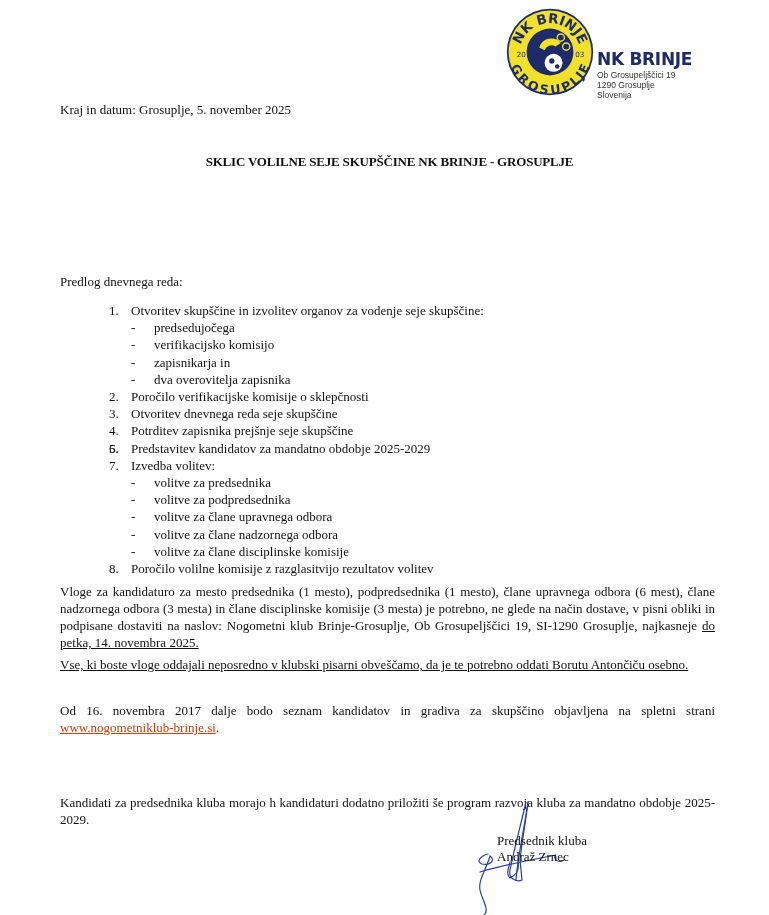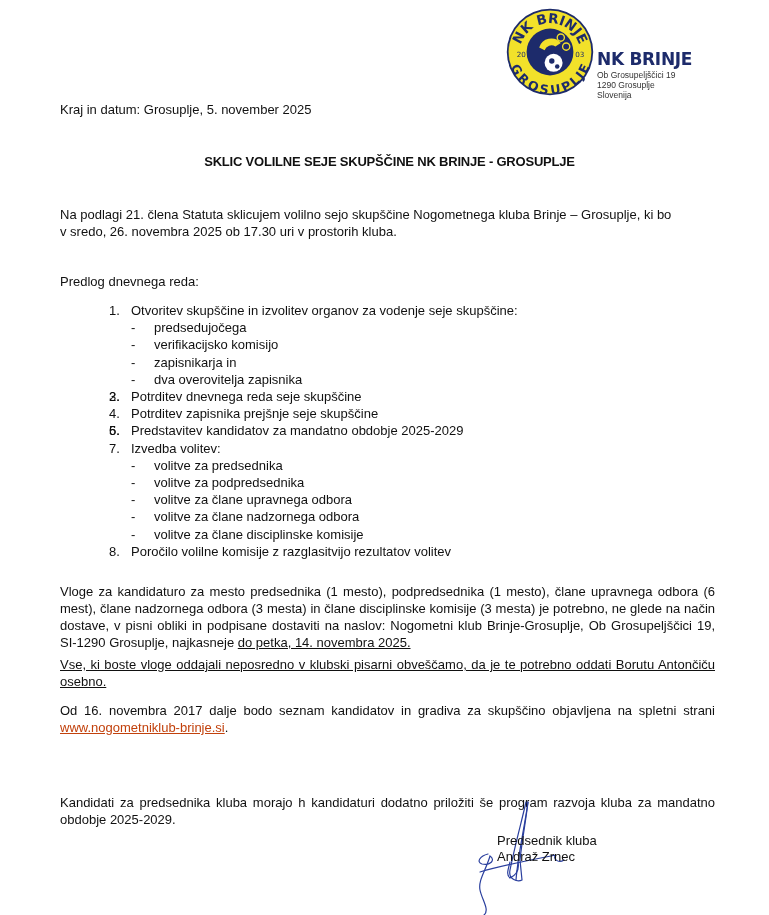--- a/index.html
+++ b/index.html
@@ -14,21 +14,21 @@
   .header { position: absolute; left: 505px; top: 7px; width: 260px; height: 100px; }
   .logo-badge { position: absolute; left: 0; top: 0; width: 90px; height: 90px; }
   .club-block { position: absolute; left: 92px; top: 43px; }
   .club-name {
     font-family: "DejaVu Sans", sans-serif; font-weight: bold;
     color: #1d2b6b; font-size: 17px; letter-spacing: -0.3px; line-height: 18px;
   }
   .club-addr { font-size: 8.5px; color: #333; line-height: 10px; margin-top: 2px; }
 
   
-  .abs { position: absolute; }
+  .abs { position: absolute; font-family: Liberation Serif, serif; }
   .date-line { left: 60px; top: 102px; font-size: 13px; }
   .title {
     left: 0; width: 769px; top: 154px; text-align: center; font-size: 13px; font-weight: bold;
     letter-spacing: -0.2px;
   }
   .title-inner { position: relative; left: 5px; }
   .para { left: 60px; width: 655px; font-size: 13px; line-height: 17px; text-align: justify; }
   .para-intro { top: 206px; text-align: left; }
   .agenda-label { left: 60px; top: 274px; }
 
@@ -85,39 +85,35 @@
       </div>
     </div>
   </div>
 
   <div class="abs date-line">Kraj in datum: Grosuplje, 5. november 2025</div>
 
   <div class="abs title">
     <span class="title-inner">SKLIC VOLILNE SEJE SKUPŠČINE NK BRINJE - GROSUPLJE</span>
   </div>
 
-  <div class="abs para para-intro">
-    <div>Na podlagi 21. člena Statuta sklicujem volilno sejo skupščine Nogometnega kluba Brinje – Grosuplje, ki bo</div>
-    <div>v sredo, 26. novembra 2025 ob 17.30 uri v prostorih kluba.</div>
-  </div>
 
   <div class="abs agenda-label">Predlog dnevnega reda:</div>
 
   <div class="abs agenda">
     <div class="item">
       <span class="num">1.</span>
       <span>Otvoritev skupščine in izvolitev organov za vodenje seje skupščine:</span>
     </div>
     <div class="sub"><span class="dash">-</span><span>predsedujočega</span></div>
     <div class="sub"><span class="dash">-</span><span>verifikacijsko komisijo</span></div>
     <div class="sub"><span class="dash">-</span><span>zapisnikarja in</span></div>
     <div class="sub"><span class="dash">-</span><span>dva overovitelja zapisnika</span></div>
 
-    <div class="item"><span class="num">2.</span></div>
-    <div class="item"><span class="num">3.</span><span>Potrditev dnevnega reda seje skupščine</span></div>
+    <div class="item"><span class="num">2.</span><span>Poročilo verifikacijske komisije o sklepčnosti</span></div>
+    <div class="item"><span class="num">3.</span><span>Otvoritev dnevnega reda seje skupščine</span></div>
     <div class="item"><span class="num">4.</span><span>Potrditev zapisnika prejšnje seje skupščine</span></div>
     <div class="item"><span class="num">5.</span></div>
     <div class="item"><span class="num">6.</span><span>Predstavitev kandidatov za mandatno obdobje 2025-2029</span></div>
     <div class="item"><span class="num">7.</span><span>Izvedba volitev:</span></div>
     <div class="sub s7"><span class="dash">-</span><span>volitve za predsednika</span></div>
     <div class="sub s7"><span class="dash">-</span><span>volitve za podpredsednika</span></div>
     <div class="sub s7"><span class="dash">-</span><span>volitve za člane upravnega odbora</span></div>
     <div class="sub s7"><span class="dash">-</span><span>volitve za člane nadzornega odbora</span></div>
     <div class="sub s7"><span class="dash">-</span><span>volitve za člane disciplinske komisije</span></div>
     <div class="item"><span class="num">8.</span><span>Poročilo volilne komisije z razglasitvijo rezultatov volitev</span></div>

